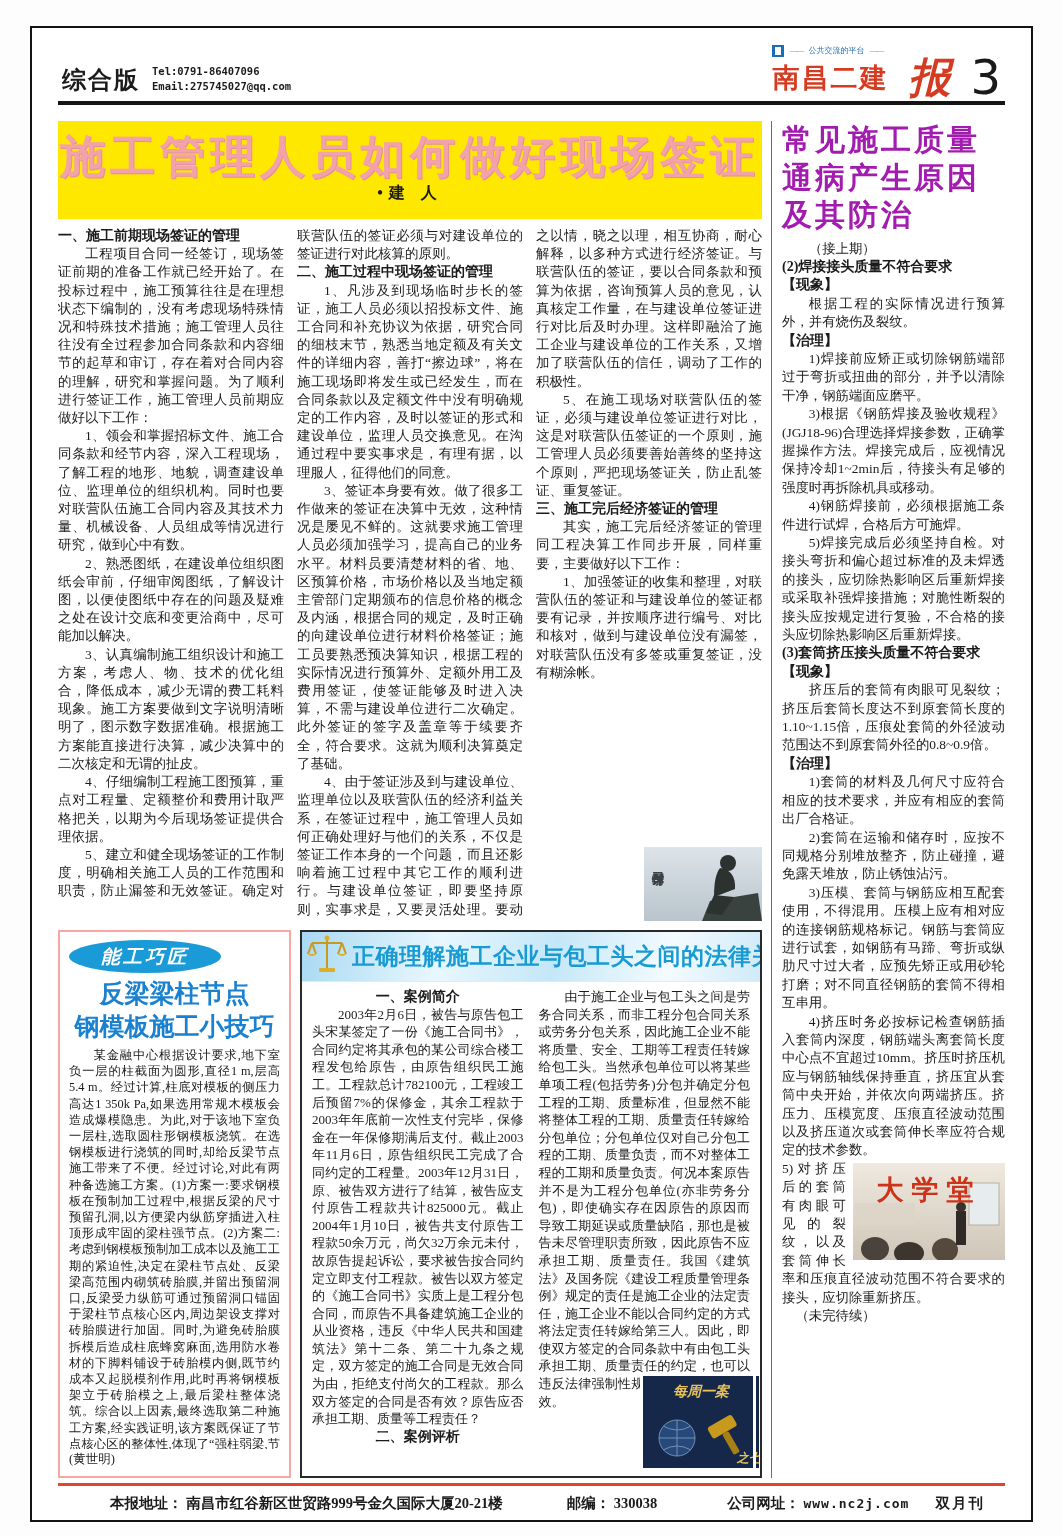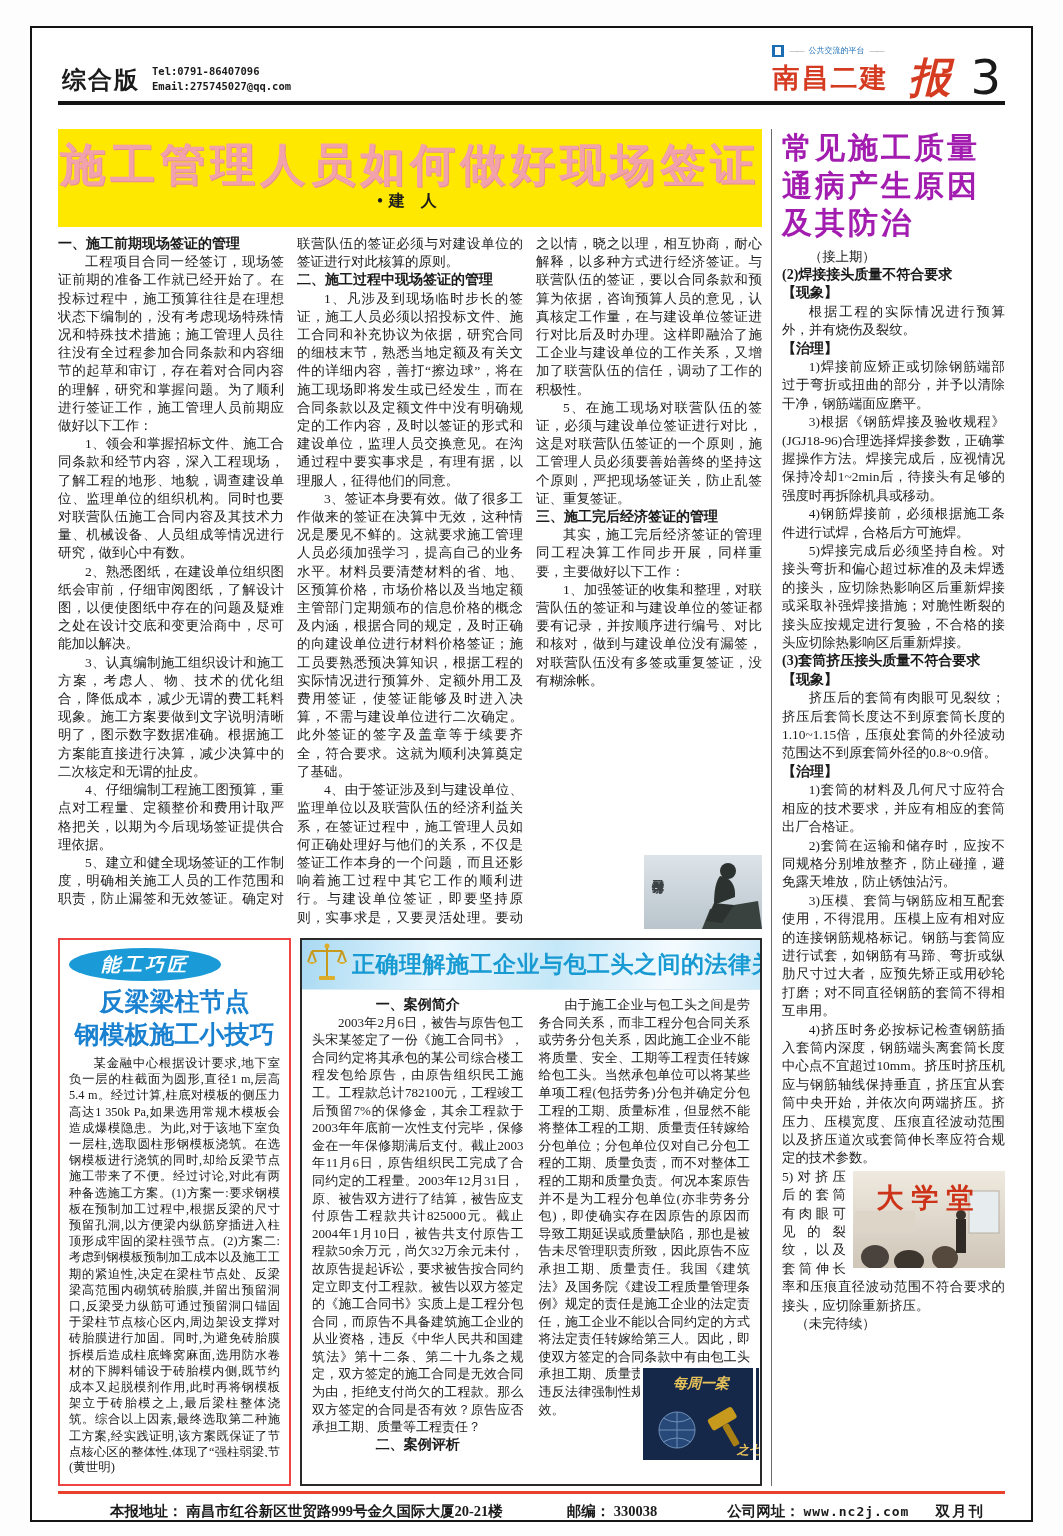--- a/index.html
+++ b/index.html
@@ -19,21 +19,21 @@
   .logo-sq{width:12px;height:12px;background:#1c6eb4;position:relative;display:inline-block}
   .logo-sq:after{content:"";position:absolute;left:3px;top:2px;right:3px;bottom:2px;background:#fff}
   .dash{letter-spacing:-1px;color:#8a8a8a}
   .brand-row{display:flex;align-items:flex-end;gap:20px}
   .brand{font-family:"Liberation Sans",sans-serif;font-weight:bold;font-size:27px;color:#d43b20;letter-spacing:2px}
   .bao{font-family:"Liberation Serif",serif;font-style:italic;font-weight:bold;font-size:42px;color:#d43b20;line-height:.8}
   .pageno{font-family:"DejaVu Sans",sans-serif;font-size:48px;line-height:.8;color:#1a1a1a}
   .hrule{height:4px;background:#141414;margin-top:5px}
 
   
-  .content{display:flex;margin-top:24px}
+  .content{display:flex;margin-top:16px}
   .left{width:704px;flex:none}
   .rightcol{flex:1;margin-left:9px;border-left:1px solid #6b6b6b;padding-left:10px;position:relative}
 
   
   .headline-box{background:#ffe800;height:98px;text-align:center;overflow:hidden}
   .headline-box h1{margin:0;padding-top:12px;font-family:"Liberation Sans",sans-serif;font-weight:bold;
       font-size:45px;line-height:1.05;color:#f2a2aa;letter-spacing:5px;white-space:nowrap;
       text-shadow:1px 1px 0 #e88d96}
   .byline{font-size:16px;font-weight:bold;margin-top:3px;letter-spacing:6px}
 
@@ -41,39 +41,39 @@
   .main-cols{position:relative;height:694px;margin-top:8px;column-count:3;column-gap:13px;column-fill:auto;
       font-size:13.5px;line-height:18.2px;text-align:justify;overflow:hidden}
   .main-cols p{margin:0}
   .blk-p{text-indent:2em}
   .blk-h{font-weight:bold;font-size:14px;text-indent:0}
   .photo-thinker{position:absolute;right:0;bottom:0;width:118px;height:74px;background:#cfd7dd;outline:2px solid #fff}
 
   
   .bottom-row{display:flex;gap:9px;margin-top:9px;height:548px}
 
-  .craft-box{width:233px;flex:none;border:2px solid #ef4444;box-sizing:border-box;padding:8px 9px;
+  .craft-box{width:233px;flex:none;border:2px solid #fca5a5;box-sizing:border-box;padding:8px 9px;
       display:flex;flex-direction:column;overflow:hidden}
   .badge{width:152px;height:33px;background:#1a9bd7;border-radius:50%;color:#fff;display:flex;align-items:center;
       justify-content:center;font-style:italic;font-weight:bold;font-size:19px;letter-spacing:3px;flex:none}
   .craft-title{font-family:"Liberation Sans",sans-serif;font-weight:bold;color:#1981d0;font-size:25px;
       line-height:1.3;text-align:center;margin:4px 0 5px;flex:none}
   .craft-body{font-size:12.3px;line-height:16.2px;text-align:justify;text-indent:2em;flex:1;overflow:hidden;margin:0}
   .craft-byline{font-size:12.5px;flex:none;padding-top:2px}
 
   .legal-box{flex:1;border:2px solid #2a2a2a;box-sizing:border-box;position:relative;overflow:hidden}
   .banner{height:49px;background:linear-gradient(100deg,#a8d9f2 0%,#e8f7fe 30%,#c4e7f7 55%,#f4fbff 80%,#cfeaf8 100%);
       display:flex;align-items:center;gap:5px;padding:0 5px;border-bottom:1px solid #dbeef8}
   .banner-title{font-family:"Liberation Sans",sans-serif;font-weight:bold;font-size:23px;color:#189ad3;
       letter-spacing:.5px;white-space:nowrap}
   .legal-cols{column-count:2;column-gap:15px;column-fill:auto;height:482px;margin:6px 10px;
       font-size:13px;line-height:17.6px;text-align:justify;overflow:hidden}
   .legal-cols p{margin:0}
   .legal-cols .blk-h{text-align:center;font-size:14px}
-  .photo-gavel{position:absolute;right:7px;bottom:24px;width:110px;height:92px;outline:3px solid #fff}
+  .photo-gavel{position:absolute;right:7px;bottom:8px;width:110px;height:92px;outline:3px solid #fff}
 
   
   .green-title{font-family:"Liberation Sans",sans-serif;font-weight:bold;color:#a21caf;font-size:30px;
       line-height:1.25;letter-spacing:3px;margin:0 0 6px}
   .right-blocks p,.right-tail p{margin:0;font-size:13.4px;line-height:18.4px;text-align:justify}
   .right-blocks .blk-h{font-size:14px}
   .right-tail{margin-top:0}
   .photo-daxuetang{float:right;width:152px;height:97px;margin:3px 0 2px 7px;background:#f97316}
   .tbc{text-indent:1em}
 

